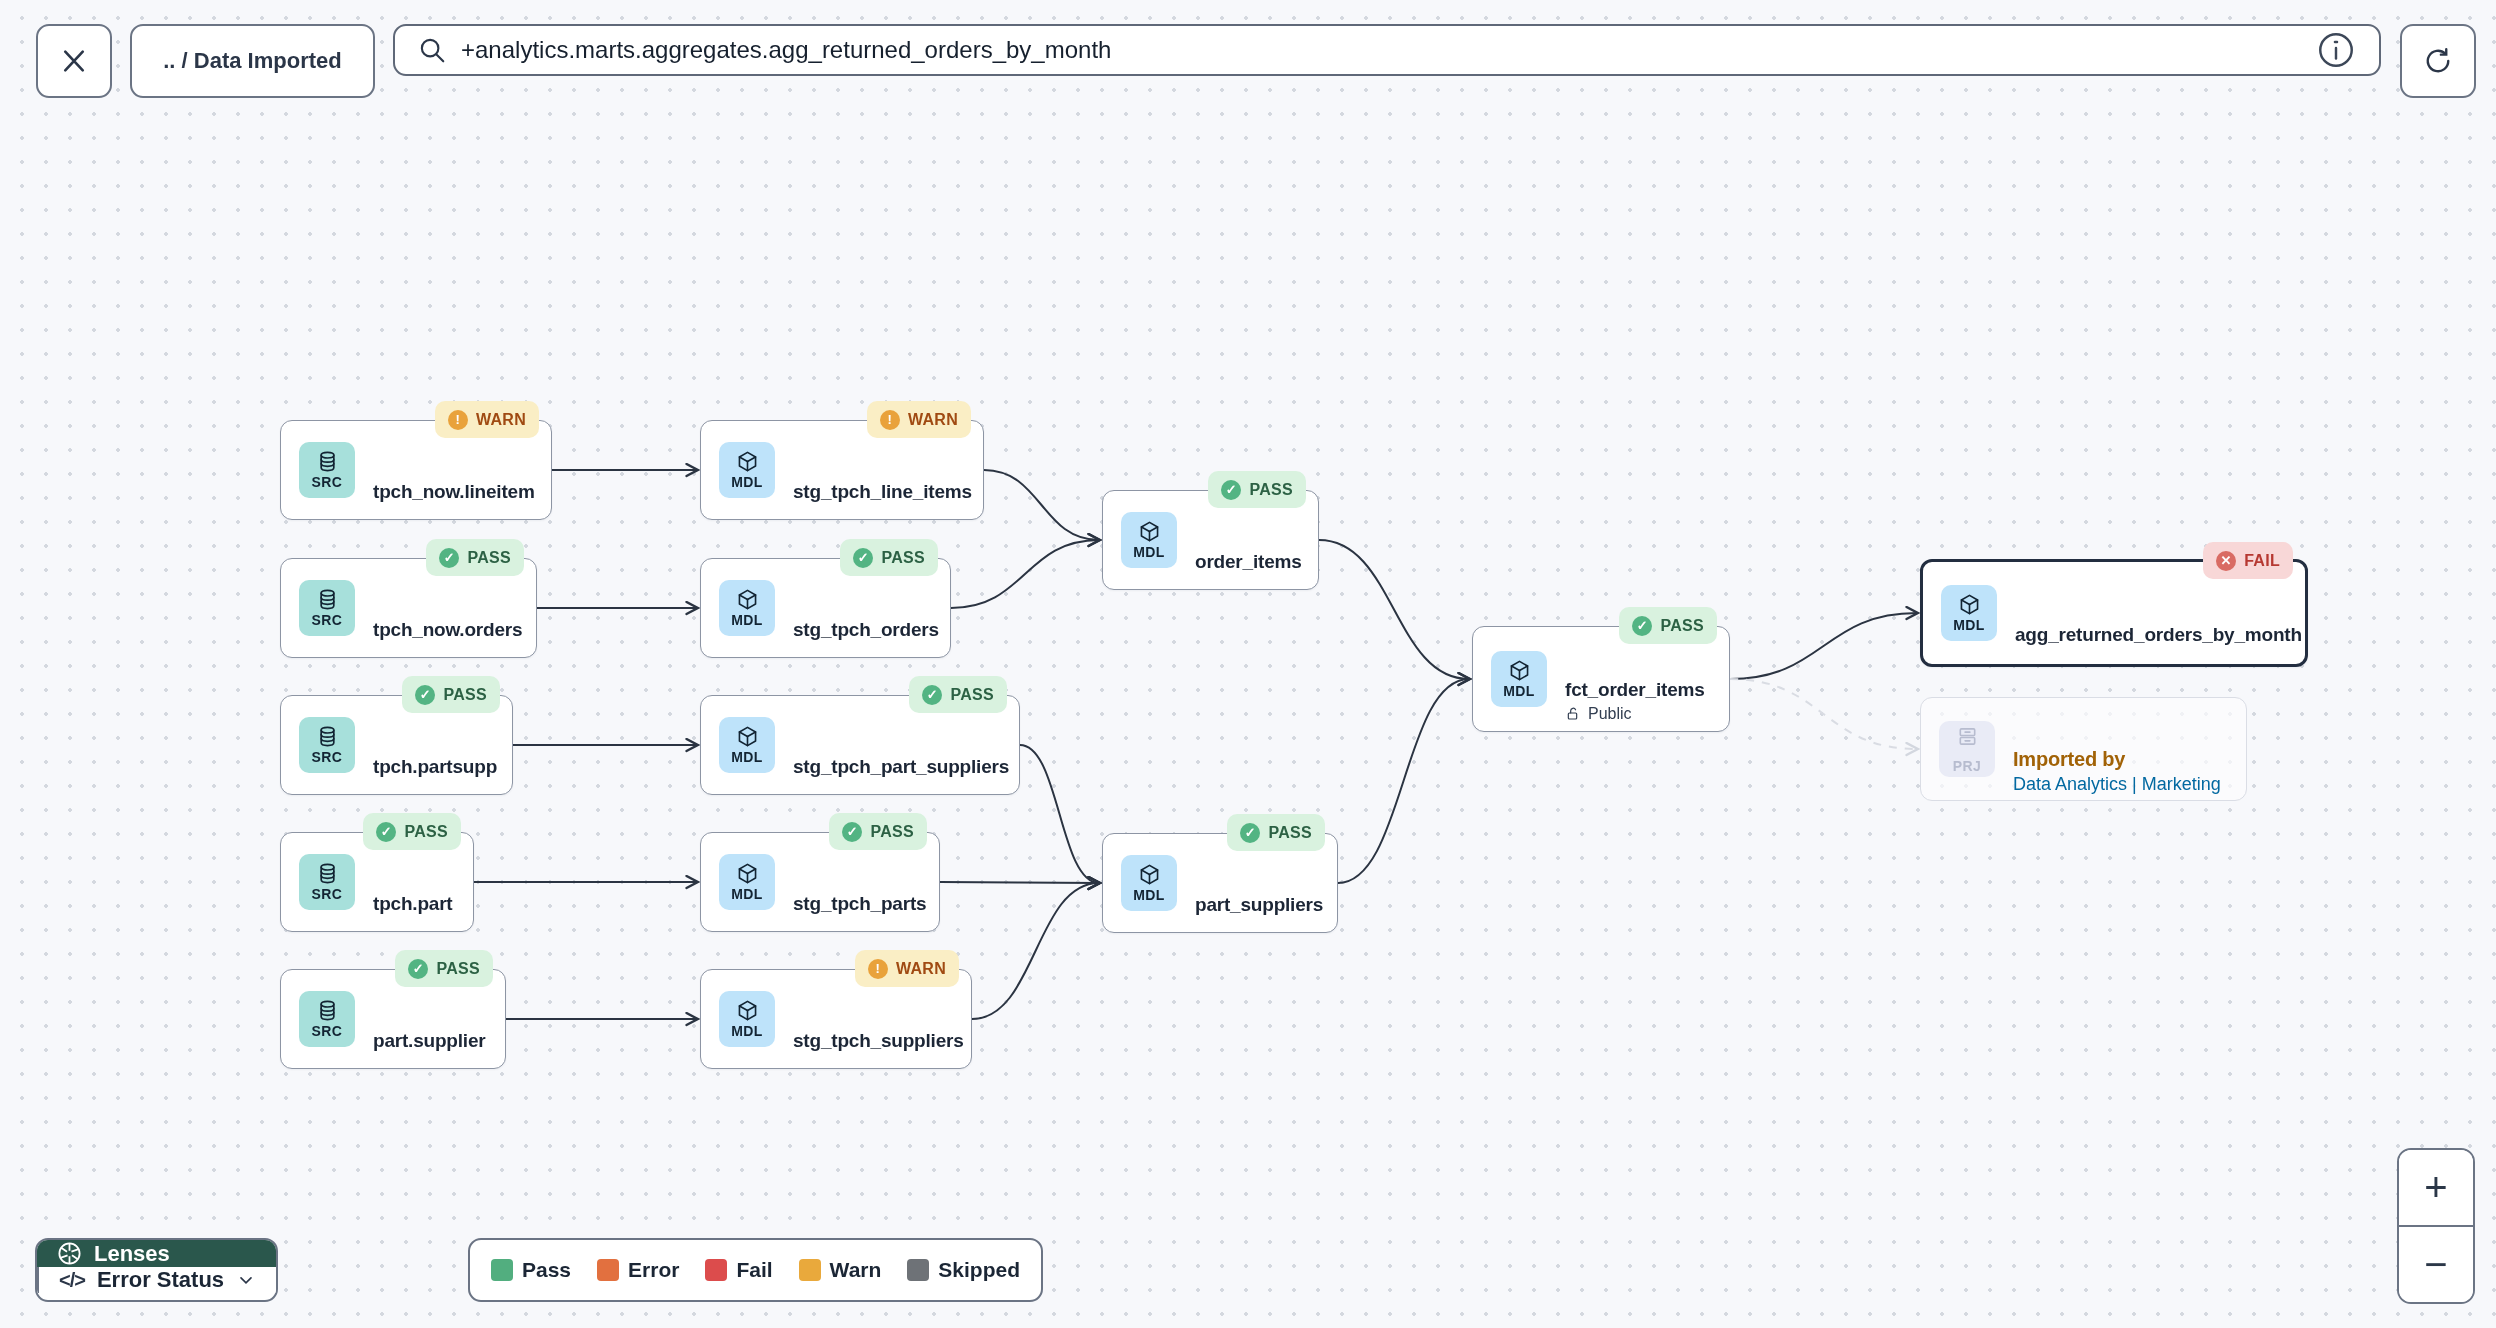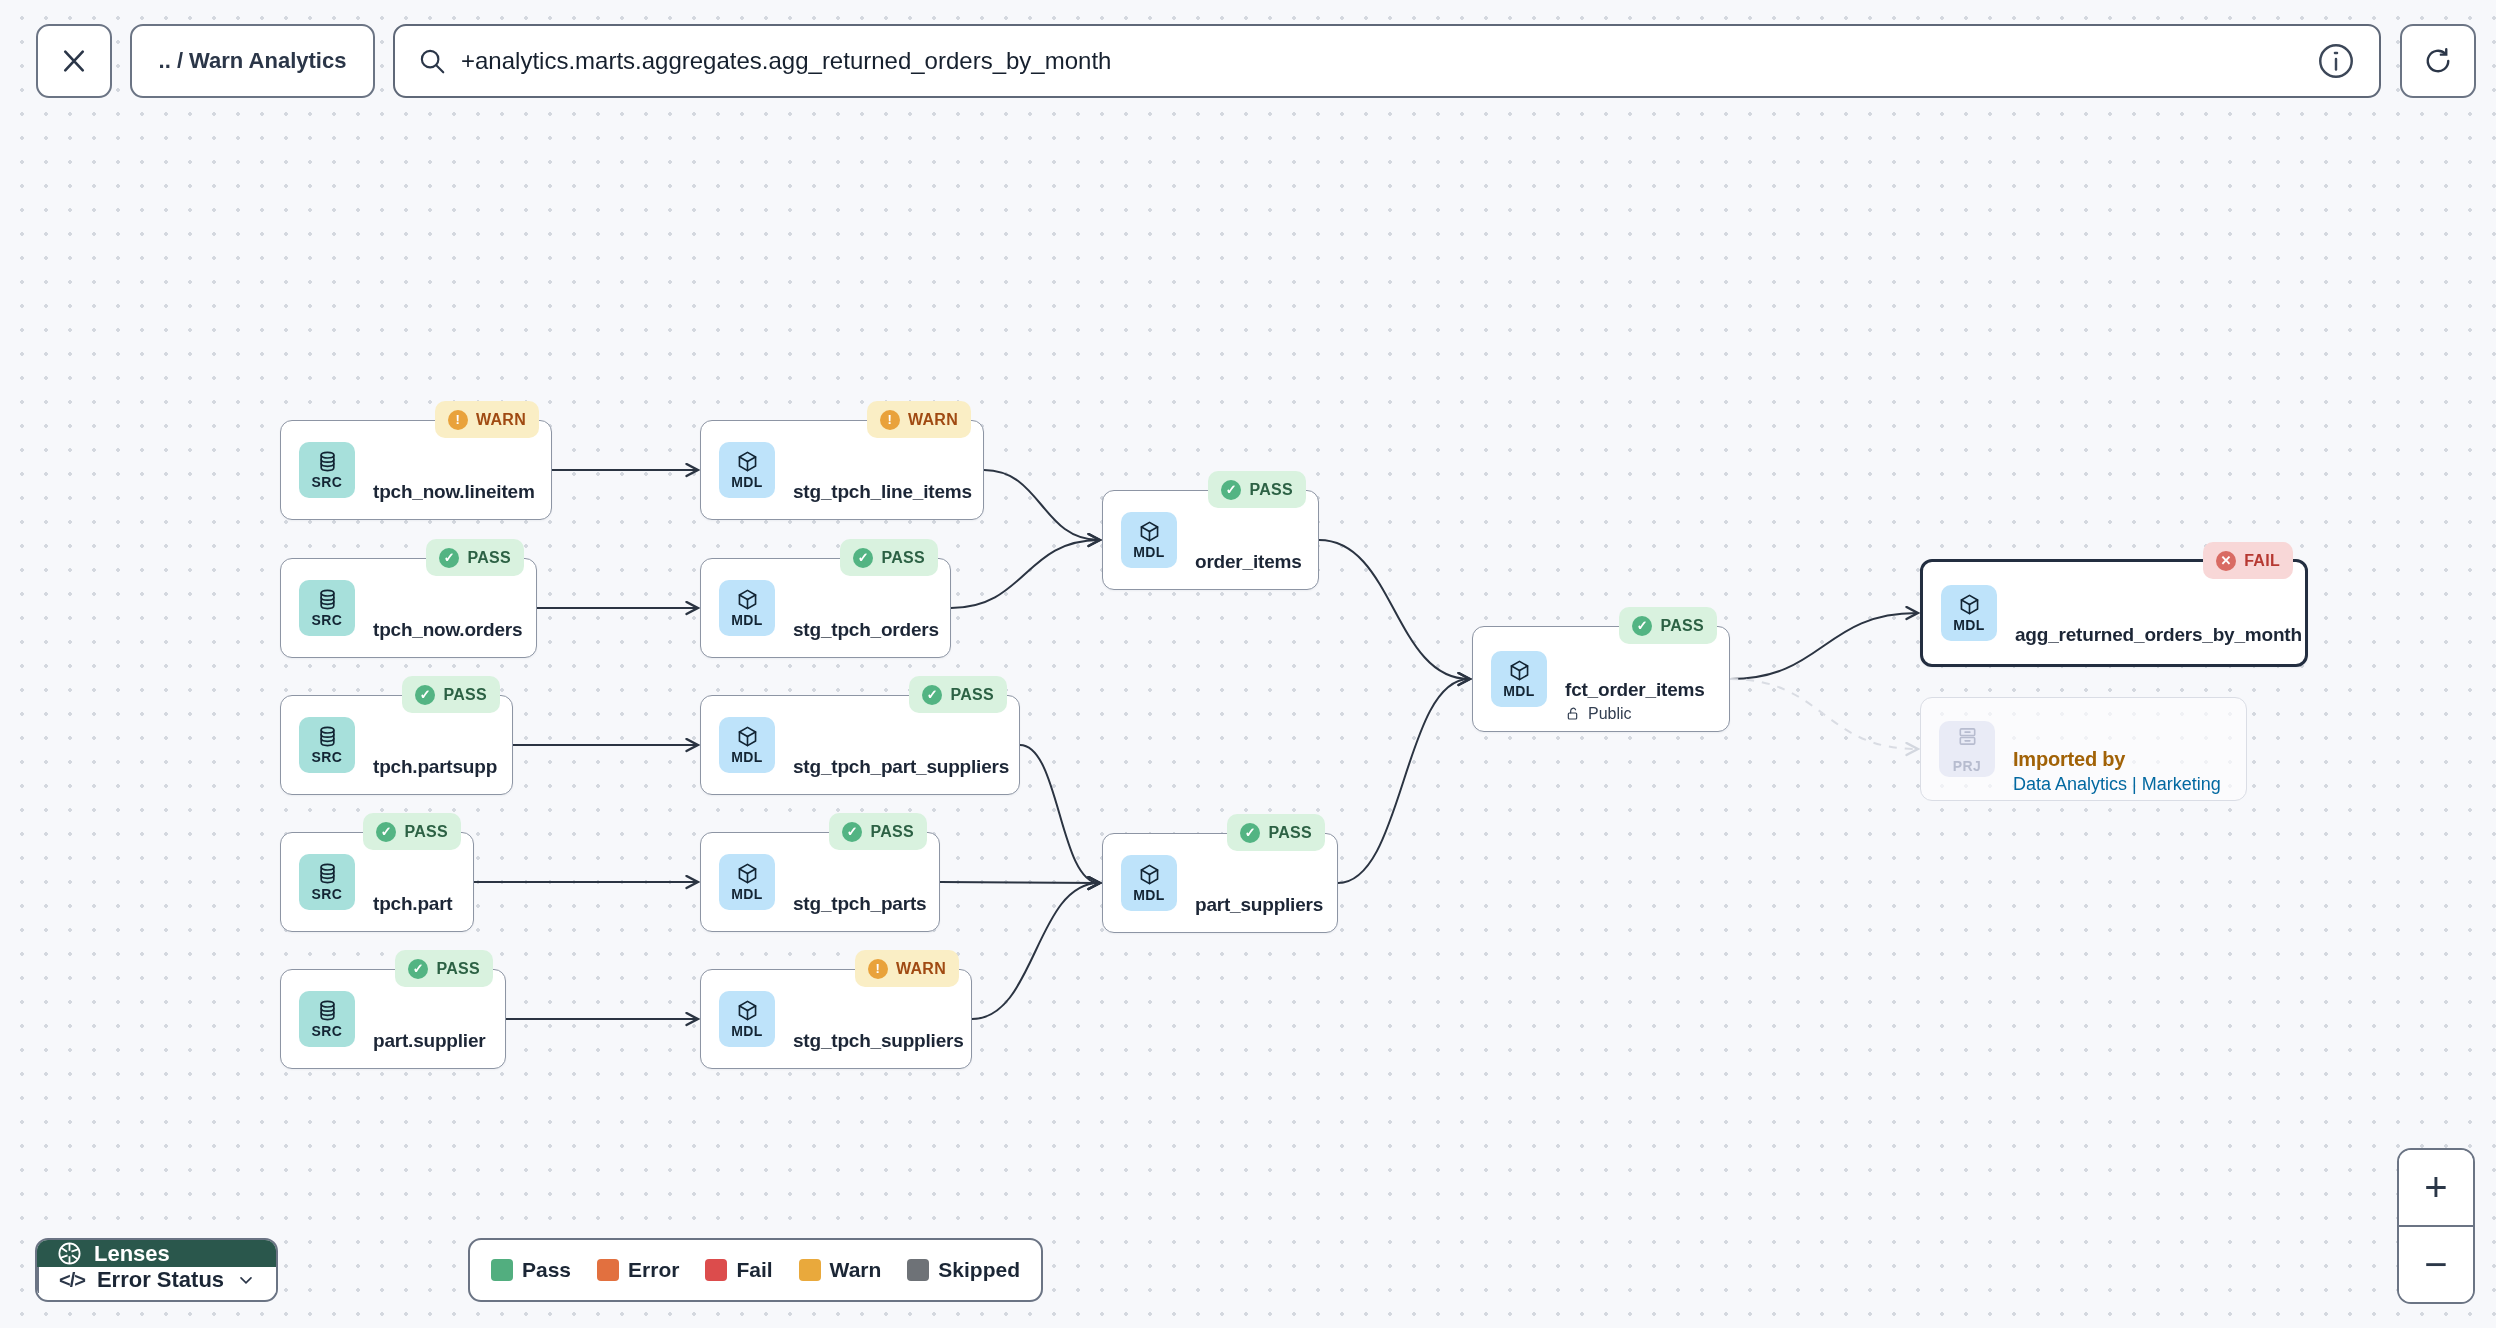--- a/index.html
+++ b/index.html
@@ -17,21 +17,21 @@
   
   .fbtn {
     position:absolute; background:#fff; border:2px solid #6b7484; border-radius:13px;
     display:flex; align-items:center; justify-content:center; color:#2b3648; cursor:pointer;
   }
   .fbtn svg { width:30px; height:30px; }
   #close-btn   { left:36px;  top:24px; width:76px;  height:74px; }
   #refresh-btn { left:2400px;top:24px; width:76px;  height:74px; }
   #breadcrumb  { left:130px; top:24px; width:245px; height:74px; font-size:22px; font-weight:600; }
   #searchbar {
-    position:absolute; left:393px; top:24px; width:1988px; height:74px;
+    position:absolute; left:393px; top:24px; width:1988px; height:52px;
     background:#fff; border:2px solid #5f6878; border-radius:13px;
     display:flex; align-items:center; padding:0 22px; gap:14px;
   }
   #searchbar svg.mag { width:30px; height:30px; color:#2b3648; flex:none; }
   #searchbar input {
     flex:1; border:none; outline:none; font-family:inherit;
     font-size:24px; color:#16202e; background:transparent;
   }
   #searchbar .info { width:42px; height:42px; color:#3c4758; flex:none; cursor:pointer; }
 
@@ -370,21 +370,21 @@
     </div>
   </div>
 
 <div id="close-btn" class="fbtn">
   <svg viewBox="0 0 24 24" fill="none" stroke="currentColor" stroke-width="2.1" stroke-linecap="round">
     <path d="M5 4.5l14 15M19 4.5l-14 15"></path>
   </svg>
 </div>
 
 <div id="breadcrumb" class="fbtn">
-  <span>.. / Warn Analytics</span>
+  <span>.. / Data Imported</span>
 </div>
 
 <div id="searchbar">
   <svg class="mag" viewBox="0 0 24 24" fill="none" stroke="currentColor" stroke-width="1.7" stroke-linecap="round">
     <circle cx="10.5" cy="10.5" r="6.6"></circle>
       <path d="M15.4 15.4L21 21"></path>
   </svg>
   <input type="text" spellcheck="false" value="+analytics.marts.aggregates.agg_returned_orders_by_month" style="">
   <svg class="info" viewBox="0 0 24 24" fill="none" stroke="currentColor" stroke-width="1.4" stroke-linecap="round">
     <circle cx="12" cy="12" r="9"></circle>

